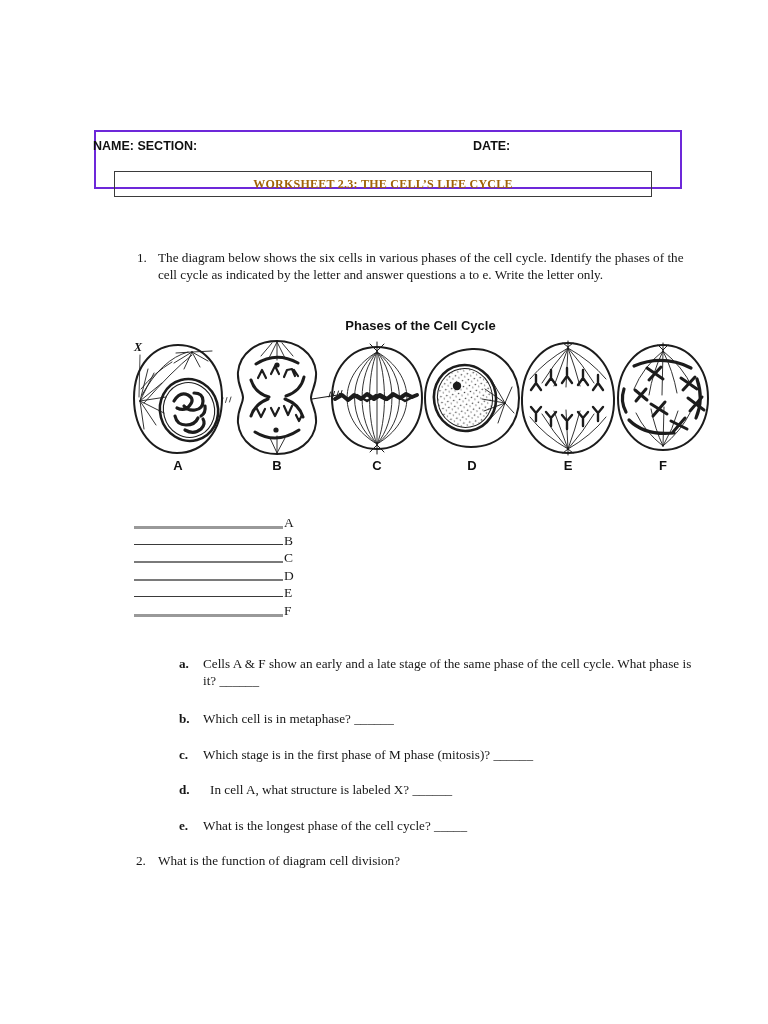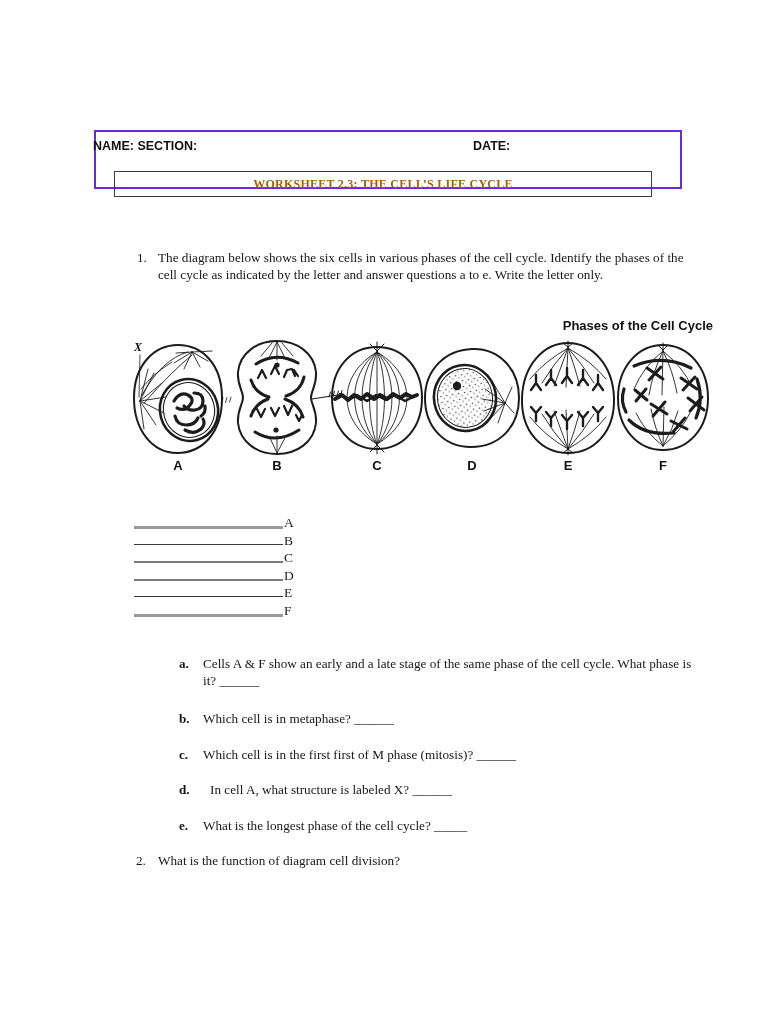--- a/index.html
+++ b/index.html
@@ -15,21 +15,21 @@
 
   .title-box{position:absolute;left:114px;top:171px;width:536px;height:24px;
              border:1.5px solid #3b3b3b;display:flex;align-items:center;justify-content:center;}
   .title-box span{font-weight:bold;font-size:12px;letter-spacing:.25px;color:#a16207;}
 
   .q-num{position:absolute;font-size:13.2px;line-height:17px;}
   .q1-num{left:137px;top:249px;}
   .q1-text{position:absolute;left:158px;top:249px;width:534px;
            font-size:13.2px;line-height:17px;}
 
-  .diagram-title{position:absolute;left:128px;top:318px;width:585px;text-align:right;
+  .diagram-title{position:absolute;left:128px;top:318px;width:585px;text-align:center;
                  font-family:"Liberation Sans",sans-serif;font-weight:bold;font-size:13px;color:#111;}
   svg.diagram{position:absolute;left:128px;top:337px;}
   .celllab{font:bold 13px "Liberation Sans",sans-serif;fill:#111;stroke:none;}
   .xlab{font:bold italic 12px "Liberation Serif",serif;fill:#111;stroke:none;}
 
   .blank-row{position:absolute;left:134px;width:149px;height:17px;}
   .blank-row .bletter{position:absolute;left:150px;bottom:-5px;font-size:13.5px;color:#1b1b1b;}
   .th1{border-bottom:1px solid #3a3a3a;}
   .th2{border-bottom:2px solid #7a7a7a;}
   .th3{border-bottom:3px solid #999999;}
@@ -159,21 +159,21 @@
     <span class="bletter">F</span>
   </div>
 
   <div class="part-marker" style="top:655px;">a.</div>
   <div class="part-text" style="top:655px;">Cells A &amp; F show an early and a late stage of the same phase of the cell cycle. What phase is it? ______</div>
 
   <div class="part-marker" style="top:710px;">b.</div>
   <div class="part-text" style="top:710px;">Which cell is in metaphase? ______</div>
 
   <div class="part-marker" style="top:746px;">c.</div>
-  <div class="part-text" style="top:746px;">Which cell is in the first first of M phase (mitosis)? ______</div>
+  <div class="part-text" style="top:746px;">Which stage is in the first phase of M phase (mitosis)? ______</div>
 
   <div class="part-marker" style="top:781px;">d.</div>
   <div class="part-text" style="top:781px;margin-left:7px;">In cell A, what structure is labeled X? ______</div>
 
   <div class="part-marker" style="top:817px;">e.</div>
   <div class="part-text" style="top:817px;">What is the longest phase of the cell cycle? _____</div>
 
   <div class="q-num q2-num">2.</div>
   <div class="q2-text">What is the function of diagram cell division?</div>
 

